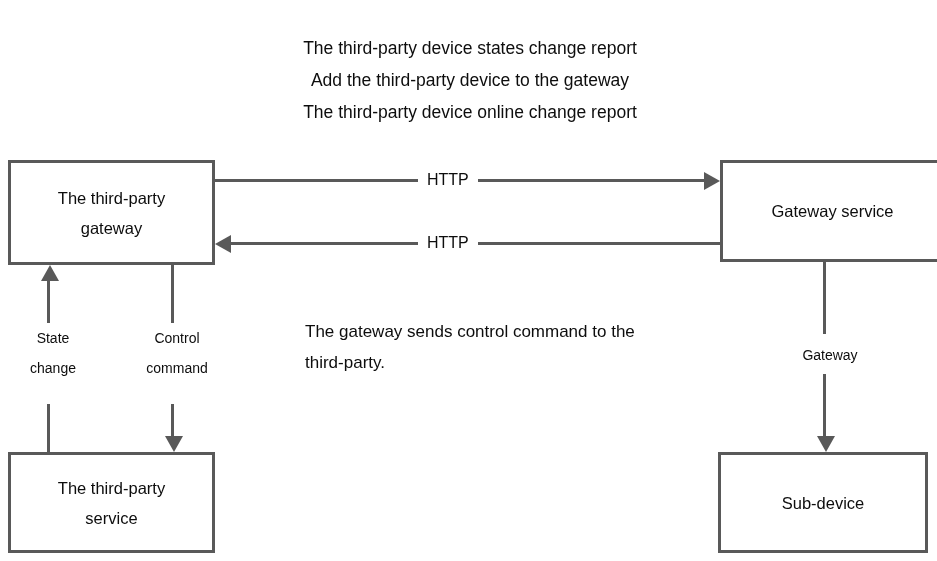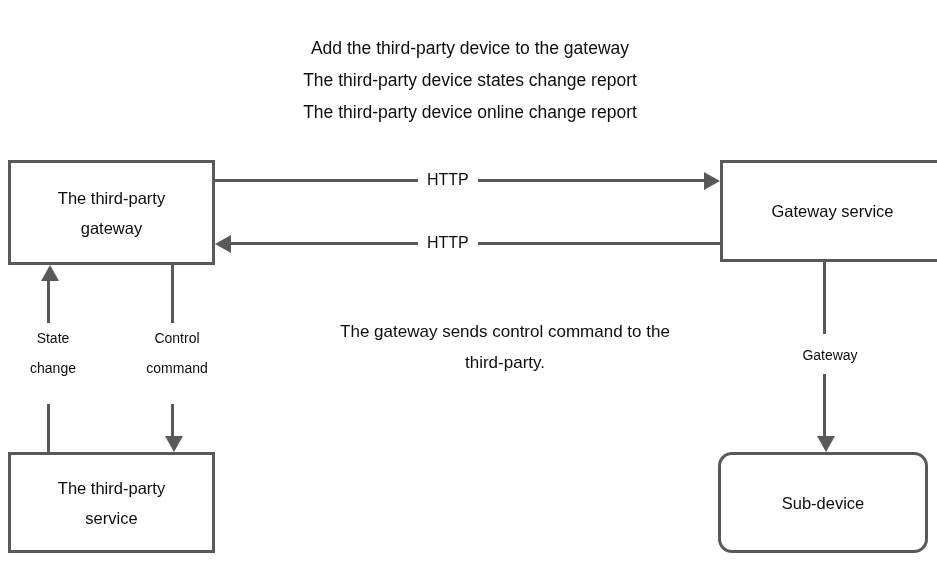--- a/index.html
+++ b/index.html
@@ -44,21 +44,21 @@
     text-align: center;
   }
   .node-label {
     font-size: 16.5px;
     line-height: 30px;
     color: #0d0d0d;
   }
   #node-tp-gateway { left: 8px;   top: 160px; width: 207px; height: 105px; }
   #node-gw-service { left: 720px; top: 160px; width: 225px; height: 102px; }
   #node-tp-device  { left: 8px;   top: 452px; width: 207px; height: 101px; }
-  #node-sub-device { left: 718px; top: 452px; width: 210px; height: 101px; border-radius: 14px; }
+  #node-sub-device { left: 718px; top: 452px; width: 210px; height: 101px; }
 
   
   .hline {
     position: absolute;
     height: 3px;
     background: #595959;
   }
   .vline {
     position: absolute;
     width: 3px;
@@ -108,34 +108,33 @@
   .side-label {
     font-size: 14px;
     line-height: 30px;
     padding: 0 5px;
   }
   .mid-note {
     position: absolute;
     left: 305px;
     top: 316px;
     width: 400px;
-    text-align: center;
     font-size: 17px;
     line-height: 31px;
     color: #0d0d0d;
   }
 </style>
 </head>
 <body>
 
 <div id="canvas">
 
   <div class="title-block">
+    <div class="title-line">The third-party device states change report</div>
     <div class="title-line">Add the third-party device to the gateway</div>
-    <div class="title-line">The third-party device states change report</div>
     <div class="title-line">The third-party device online change report</div>
   </div>
 
   <div class="hline" style="left:215px; top:179px; width:490px;"></div>
   <div class="arrow-right" style="left:704px; top:171.5px;"></div>
   <div class="edge-label http-label" style="left:418px; top:167px;">HTTP</div>
 
   <div class="hline" style="left:231px; top:242px; width:489px;"></div>
   <div class="arrow-left" style="left:215px; top:234.5px;"></div>
   <div class="edge-label http-label" style="left:418px; top:230px;">HTTP</div>

